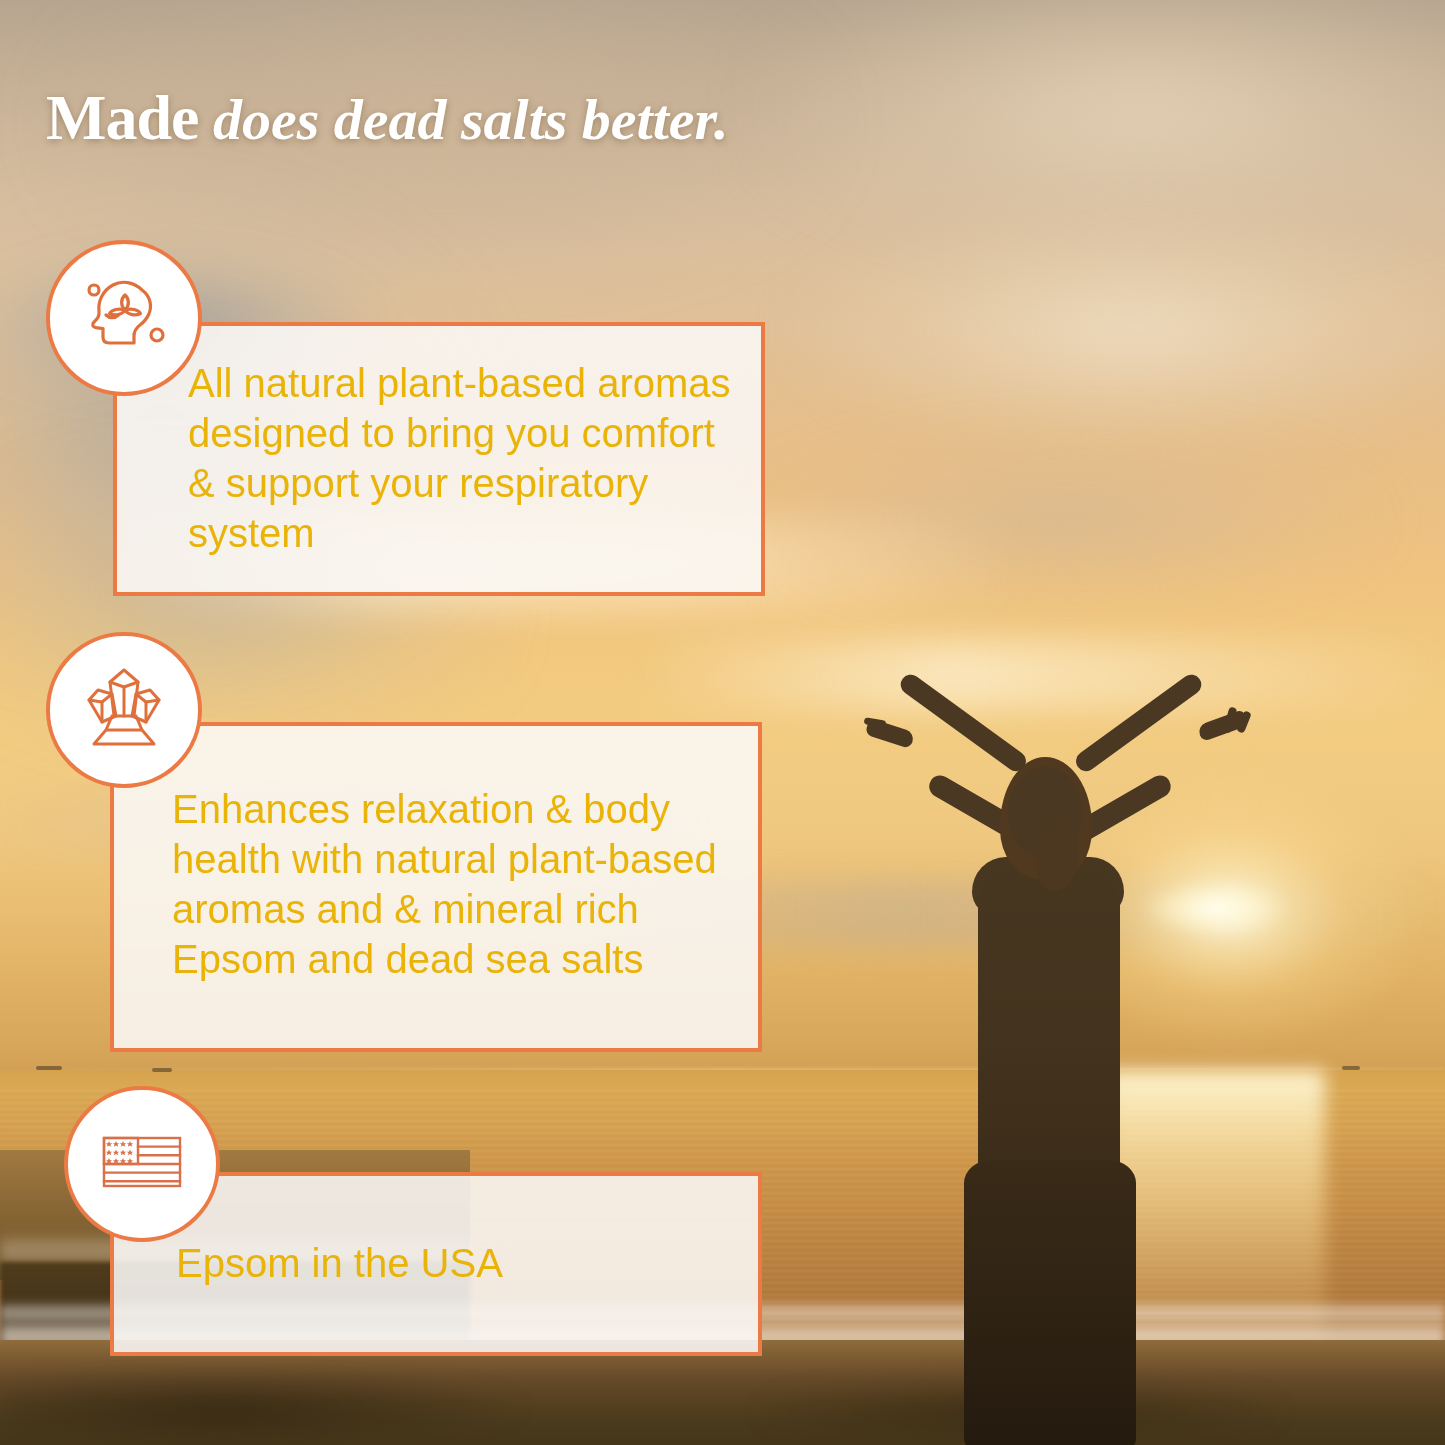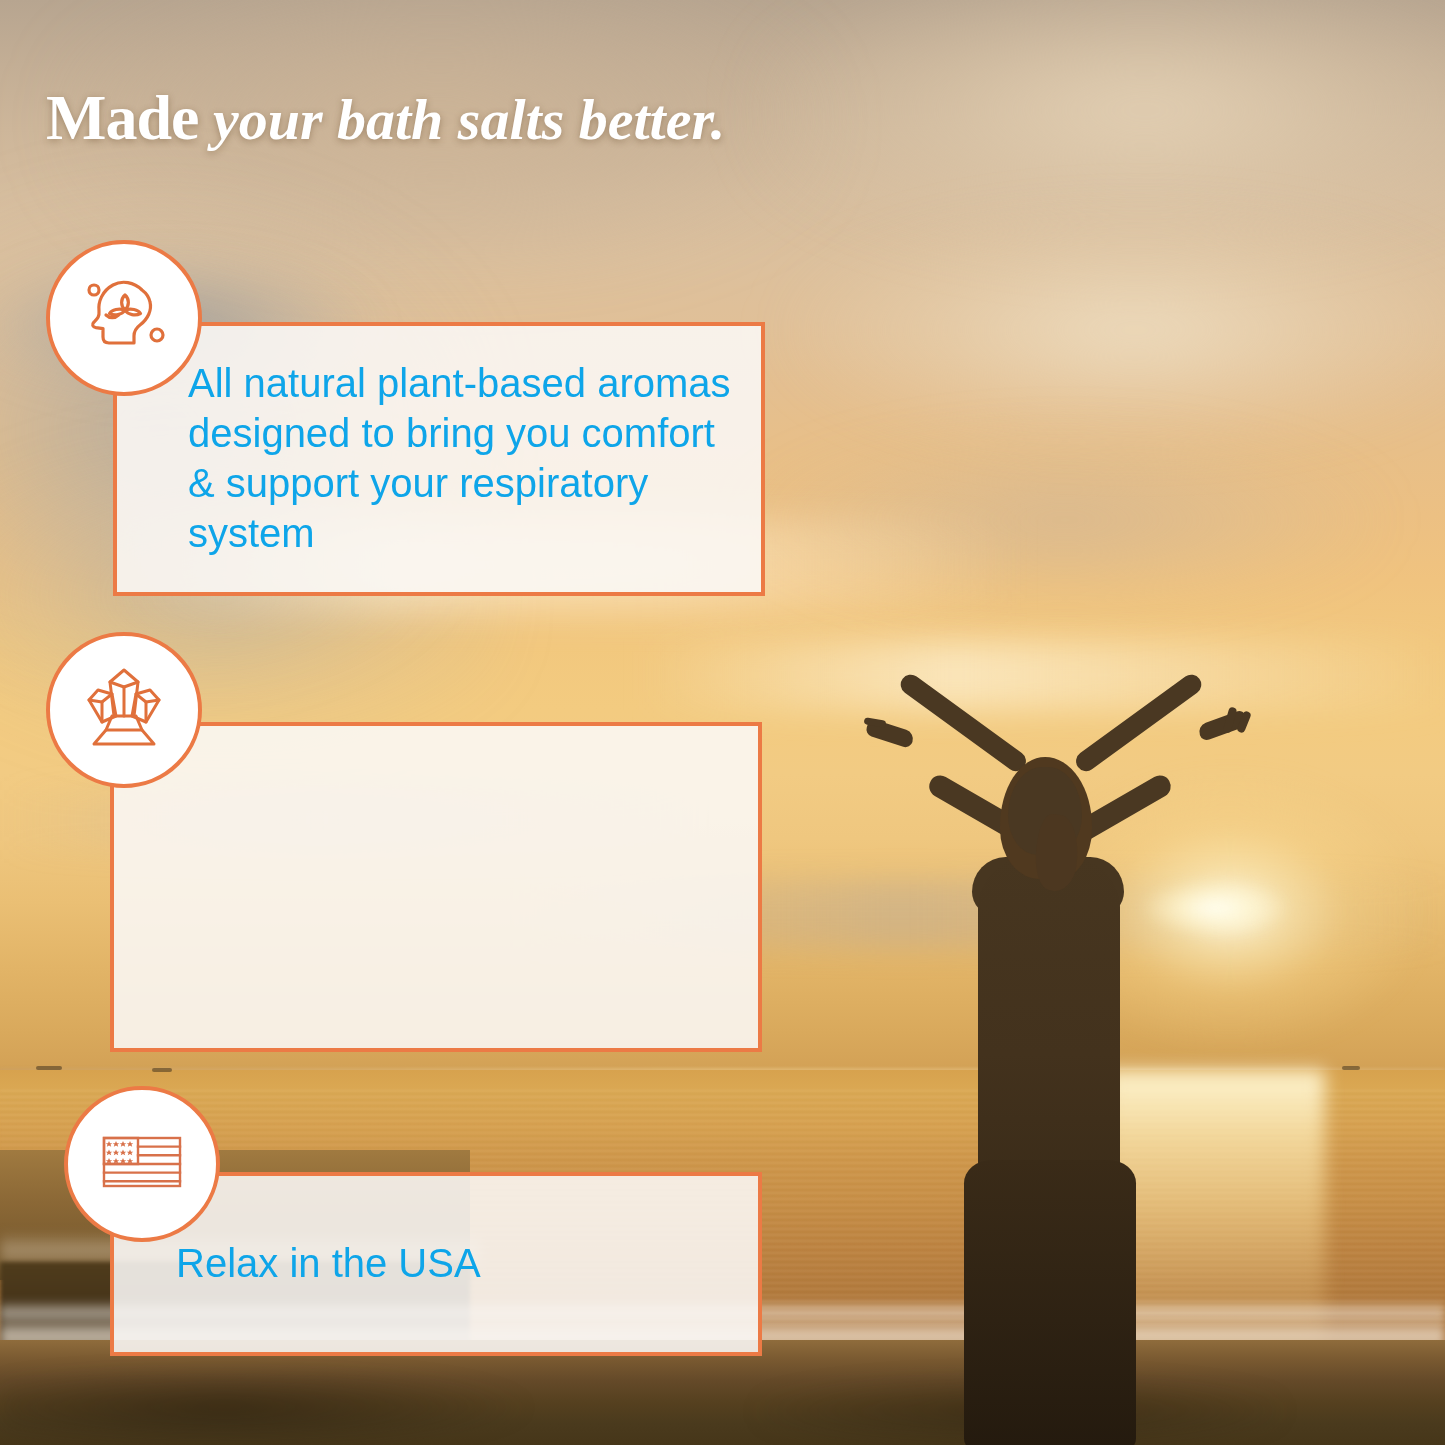--- a/index.html
+++ b/index.html
@@ -398,21 +398,21 @@
 
   
   .feature-box {
     position: absolute;
     background: rgba(250,248,246,0.88);
     border: 4px solid #ec7a45;
     box-sizing: border-box;
   }
   .feature-text {
     position: absolute;
-    color: #0ea5e9;
+    color: #eab308;
     font-size: 40px;
     line-height: 50px;
     font-family: "Liberation Sans", sans-serif;
     white-space: pre-line;
   }
   .icon-circle {
     position: absolute;
     width: 156px;
     height: 156px;
     border-radius: 50%;
@@ -496,40 +496,41 @@
       <div class="w-part w-shoulder-r"></div>
       <div class="w-part w-torso"></div>
       <div class="w-part w-hair"></div>
       <div class="w-part w-head"></div>
       <div class="w-part w-hair2"></div>
       <div class="w-part w-skirt"></div>
     </div>
   </div>
 
   <div class="headline">
-    <span class="brand">Made</span><span class="tail"> your bath salts better.</span>
+    <span class="brand">Made</span><span class="tail"> does dead salts better.</span>
   </div>
 
   <div class="feature-box" id="box1"></div>
   <div class="feature-text" id="text1">All natural plant-based aromas designed to bring you comfort &amp; support your respiratory system</div>
   <div class="icon-circle" id="circle1">
     <span>
       <svg width="104" height="104" viewBox="0 0 104 104" fill="none" stroke="#e0703b" stroke-width="3.2" stroke-linecap="round" stroke-linejoin="round">
         <path d="M70 26 C62 18 50 16 41 21 C30 27 26 38 27 47 C27.6 53 25 55 22 58 C19.5 60.6 20.5 63 24 63.6 L31 64.6 L31 73 C31 77 33 79 37 79 L62 79 L62 72 C62 67 64 64 68 61 C76 55 80 46 78 38 C77 33 74 29 70 26 Z"></path>
         <path d="M34 51 C37.5 54.5 43 54.5 46.5 51"></path>
         <path d="M53 31 C48.5 35 48.5 42 53 46 C57.5 42 57.5 35 53 31 Z"></path>
         <path d="M53 46 C47 44 40 45.5 37.5 49.5 C42.5 52 50 51 53 46 Z"></path>
         <path d="M53 46 C59 44 66 45.5 68.5 49.5 C63.5 52 56 51 53 46 Z"></path>
         <circle cx="22" cy="26" r="5"></circle>
         <circle cx="85" cy="71" r="6"></circle>
       </svg>
     </span>
   </div>
 
   <div class="feature-box" id="box2"></div>
+  <div class="feature-text" id="text2">Enhances relaxation &amp; body health with natural plant-based aromas and &amp; mineral rich Epsom and dead sea salts</div>
   <div class="icon-circle" id="circle2">
     <span>
       <svg width="104" height="104" viewBox="0 0 104 104" fill="none" stroke="#e0703b" stroke-width="3" stroke-linecap="round" stroke-linejoin="round">
 
         <path d="M52 14 L38 26 L42 60 L62 60 L66 26 Z"></path>
         <path d="M38 26 L52 31 L66 26"></path>
         <path d="M52 31 L52 60"></path>
 
         <path d="M26 34 L17 44 L30 66 L44 60 L40 38 Z"></path>
         <path d="M17 44 L30 46 L40 38"></path>
@@ -539,21 +540,21 @@
         <path d="M87 44 L74 46 L64 38"></path>
         <path d="M74 46 L74 66"></path>
 
         <path d="M40 60 L34 74 L22 88 L82 88 L70 74 L64 60"></path>
         <path d="M34 74 L70 74"></path>
       </svg>
     </span>
   </div>
 
   <div class="feature-box" id="box3"></div>
-  <div class="feature-text" id="text3">Relax in the USA</div>
+  <div class="feature-text" id="text3">Epsom in the USA</div>
   <div class="icon-circle" id="circle3">
     <span>
       <svg width="104" height="104" viewBox="0 0 104 104" fill="none" stroke="#d8714a" stroke-width="2.4" stroke-linecap="square" stroke-linejoin="miter">
         <rect x="14" y="28" width="76" height="48"></rect>
         <rect x="14" y="28" width="34" height="26"></rect>
         <line x1="48" y1="36.6" x2="90" y2="36.6"></line>
         <line x1="48" y1="45.2" x2="90" y2="45.2"></line>
         <line x1="14" y1="54" x2="90" y2="54"></line>
         <line x1="14" y1="62.6" x2="90" y2="62.6"></line>
         <line x1="14" y1="71.2" x2="90" y2="71.2"></line>

